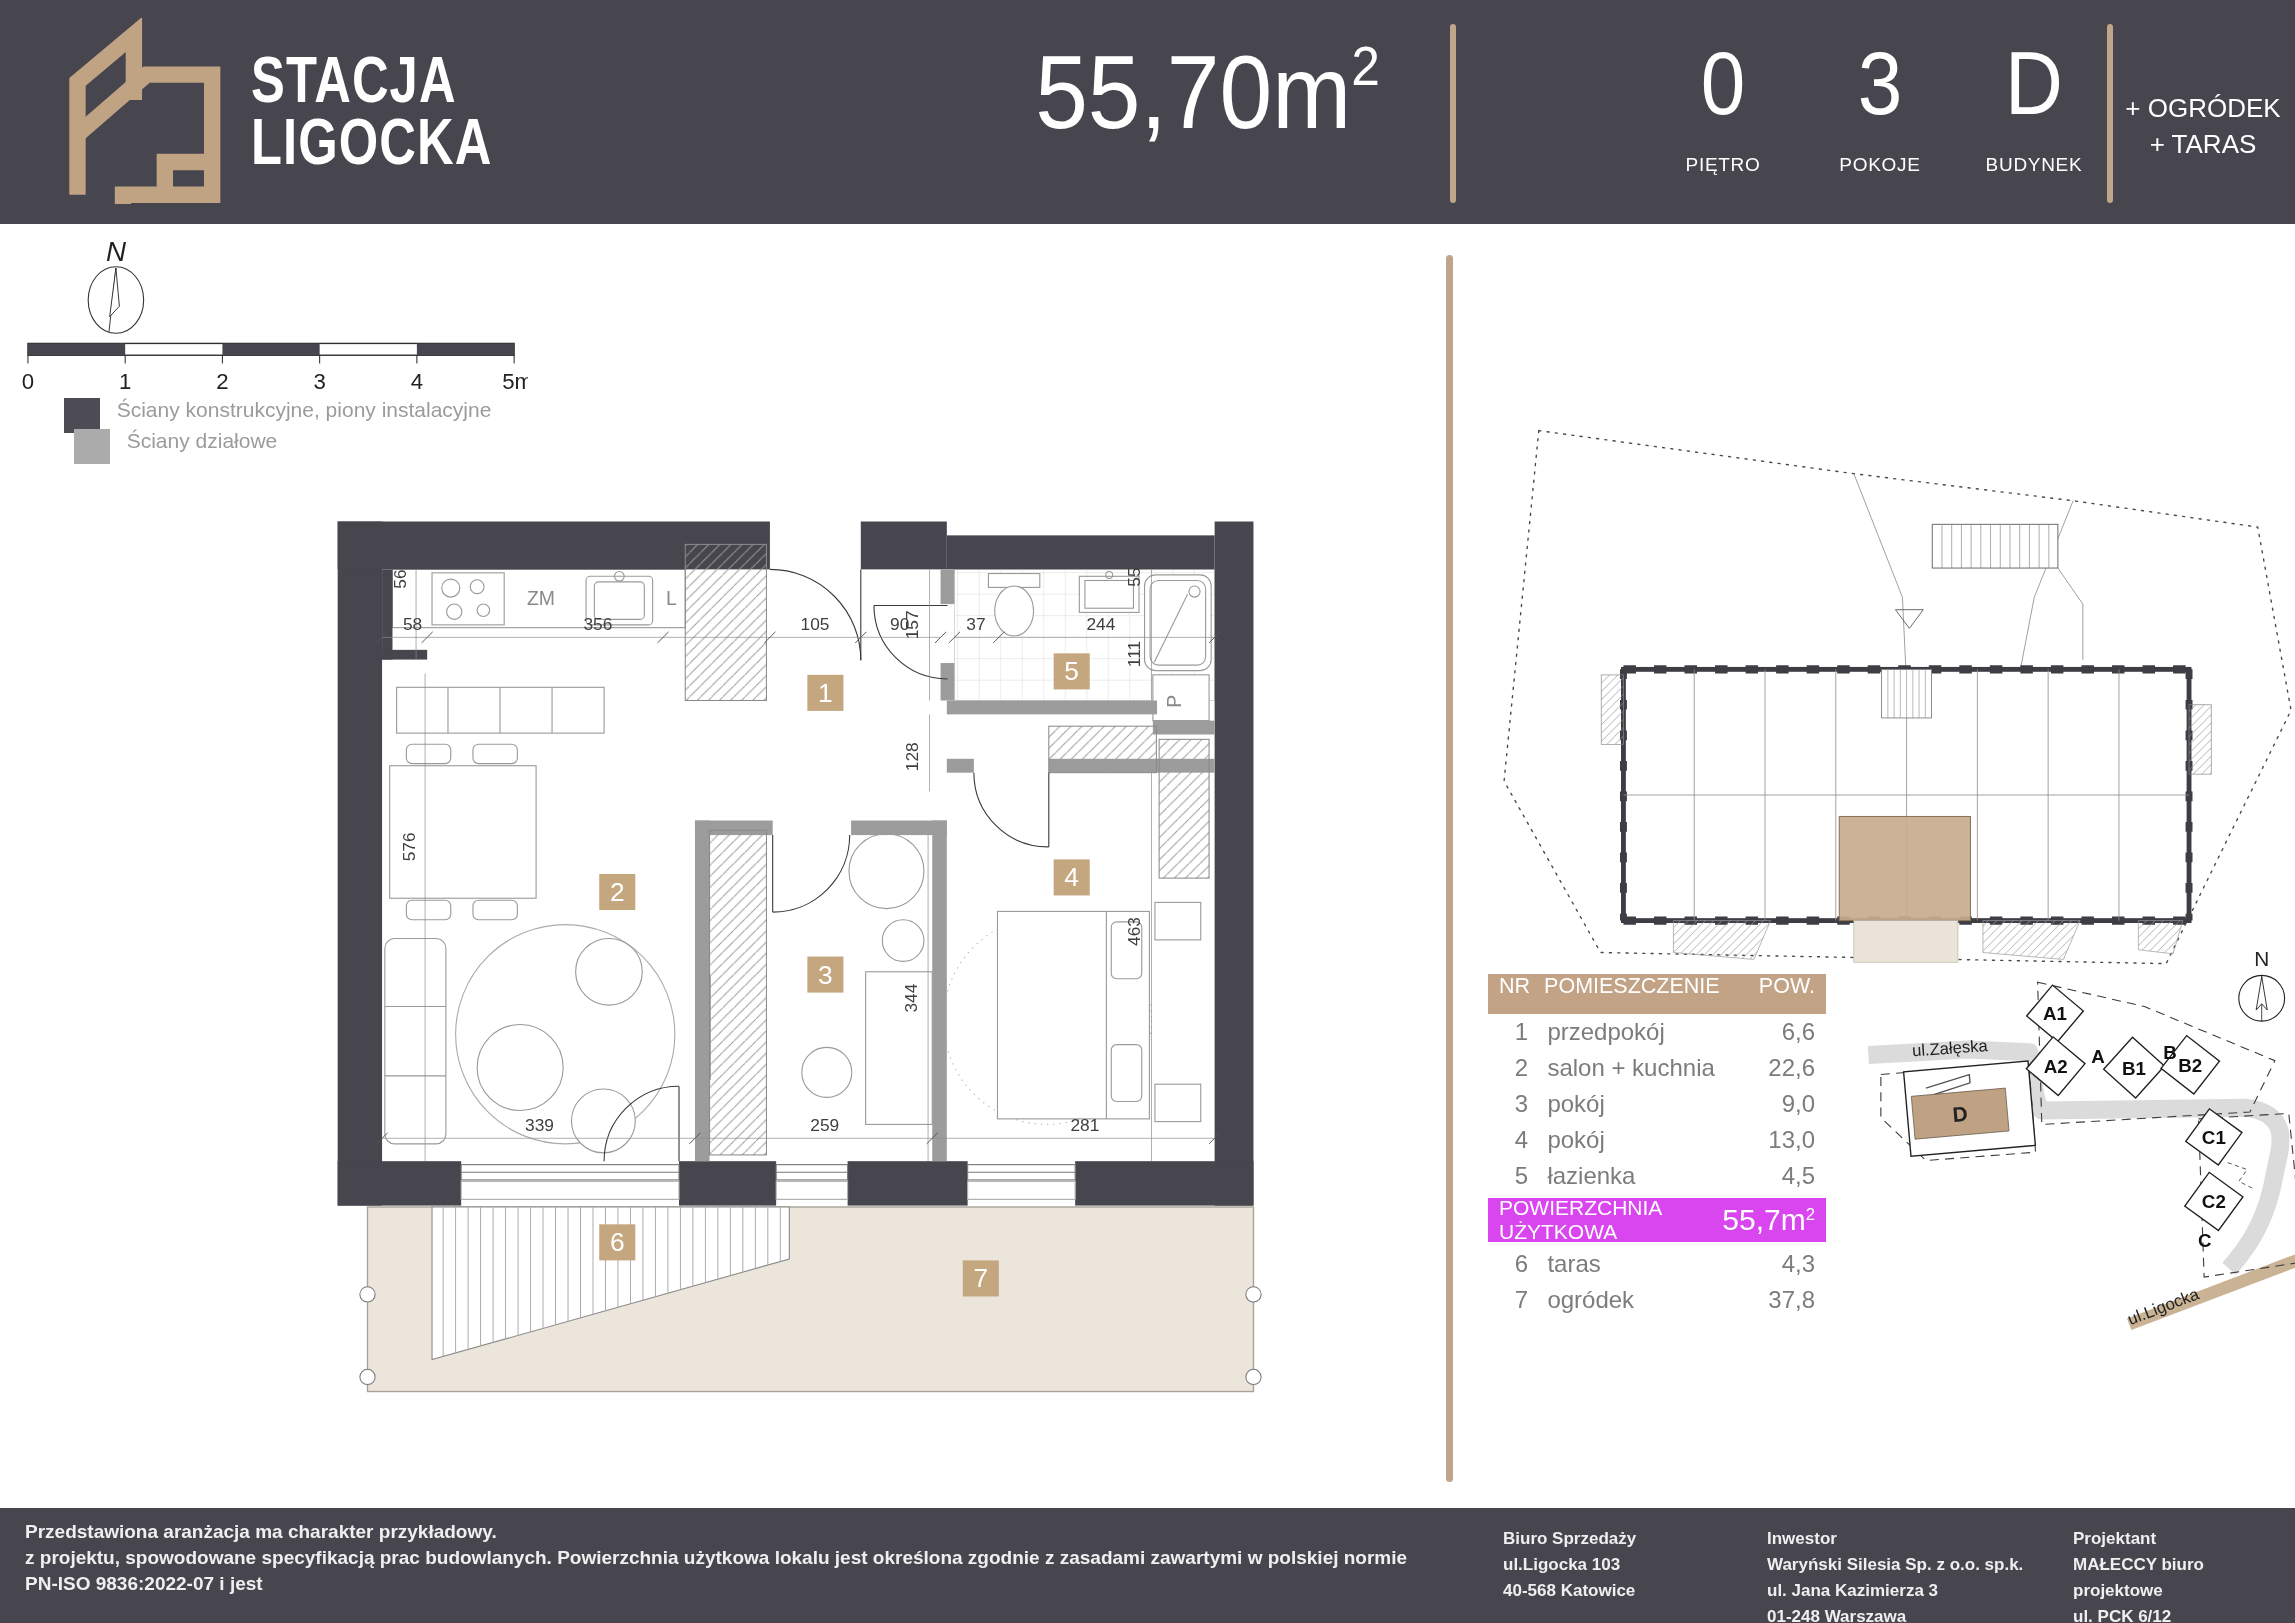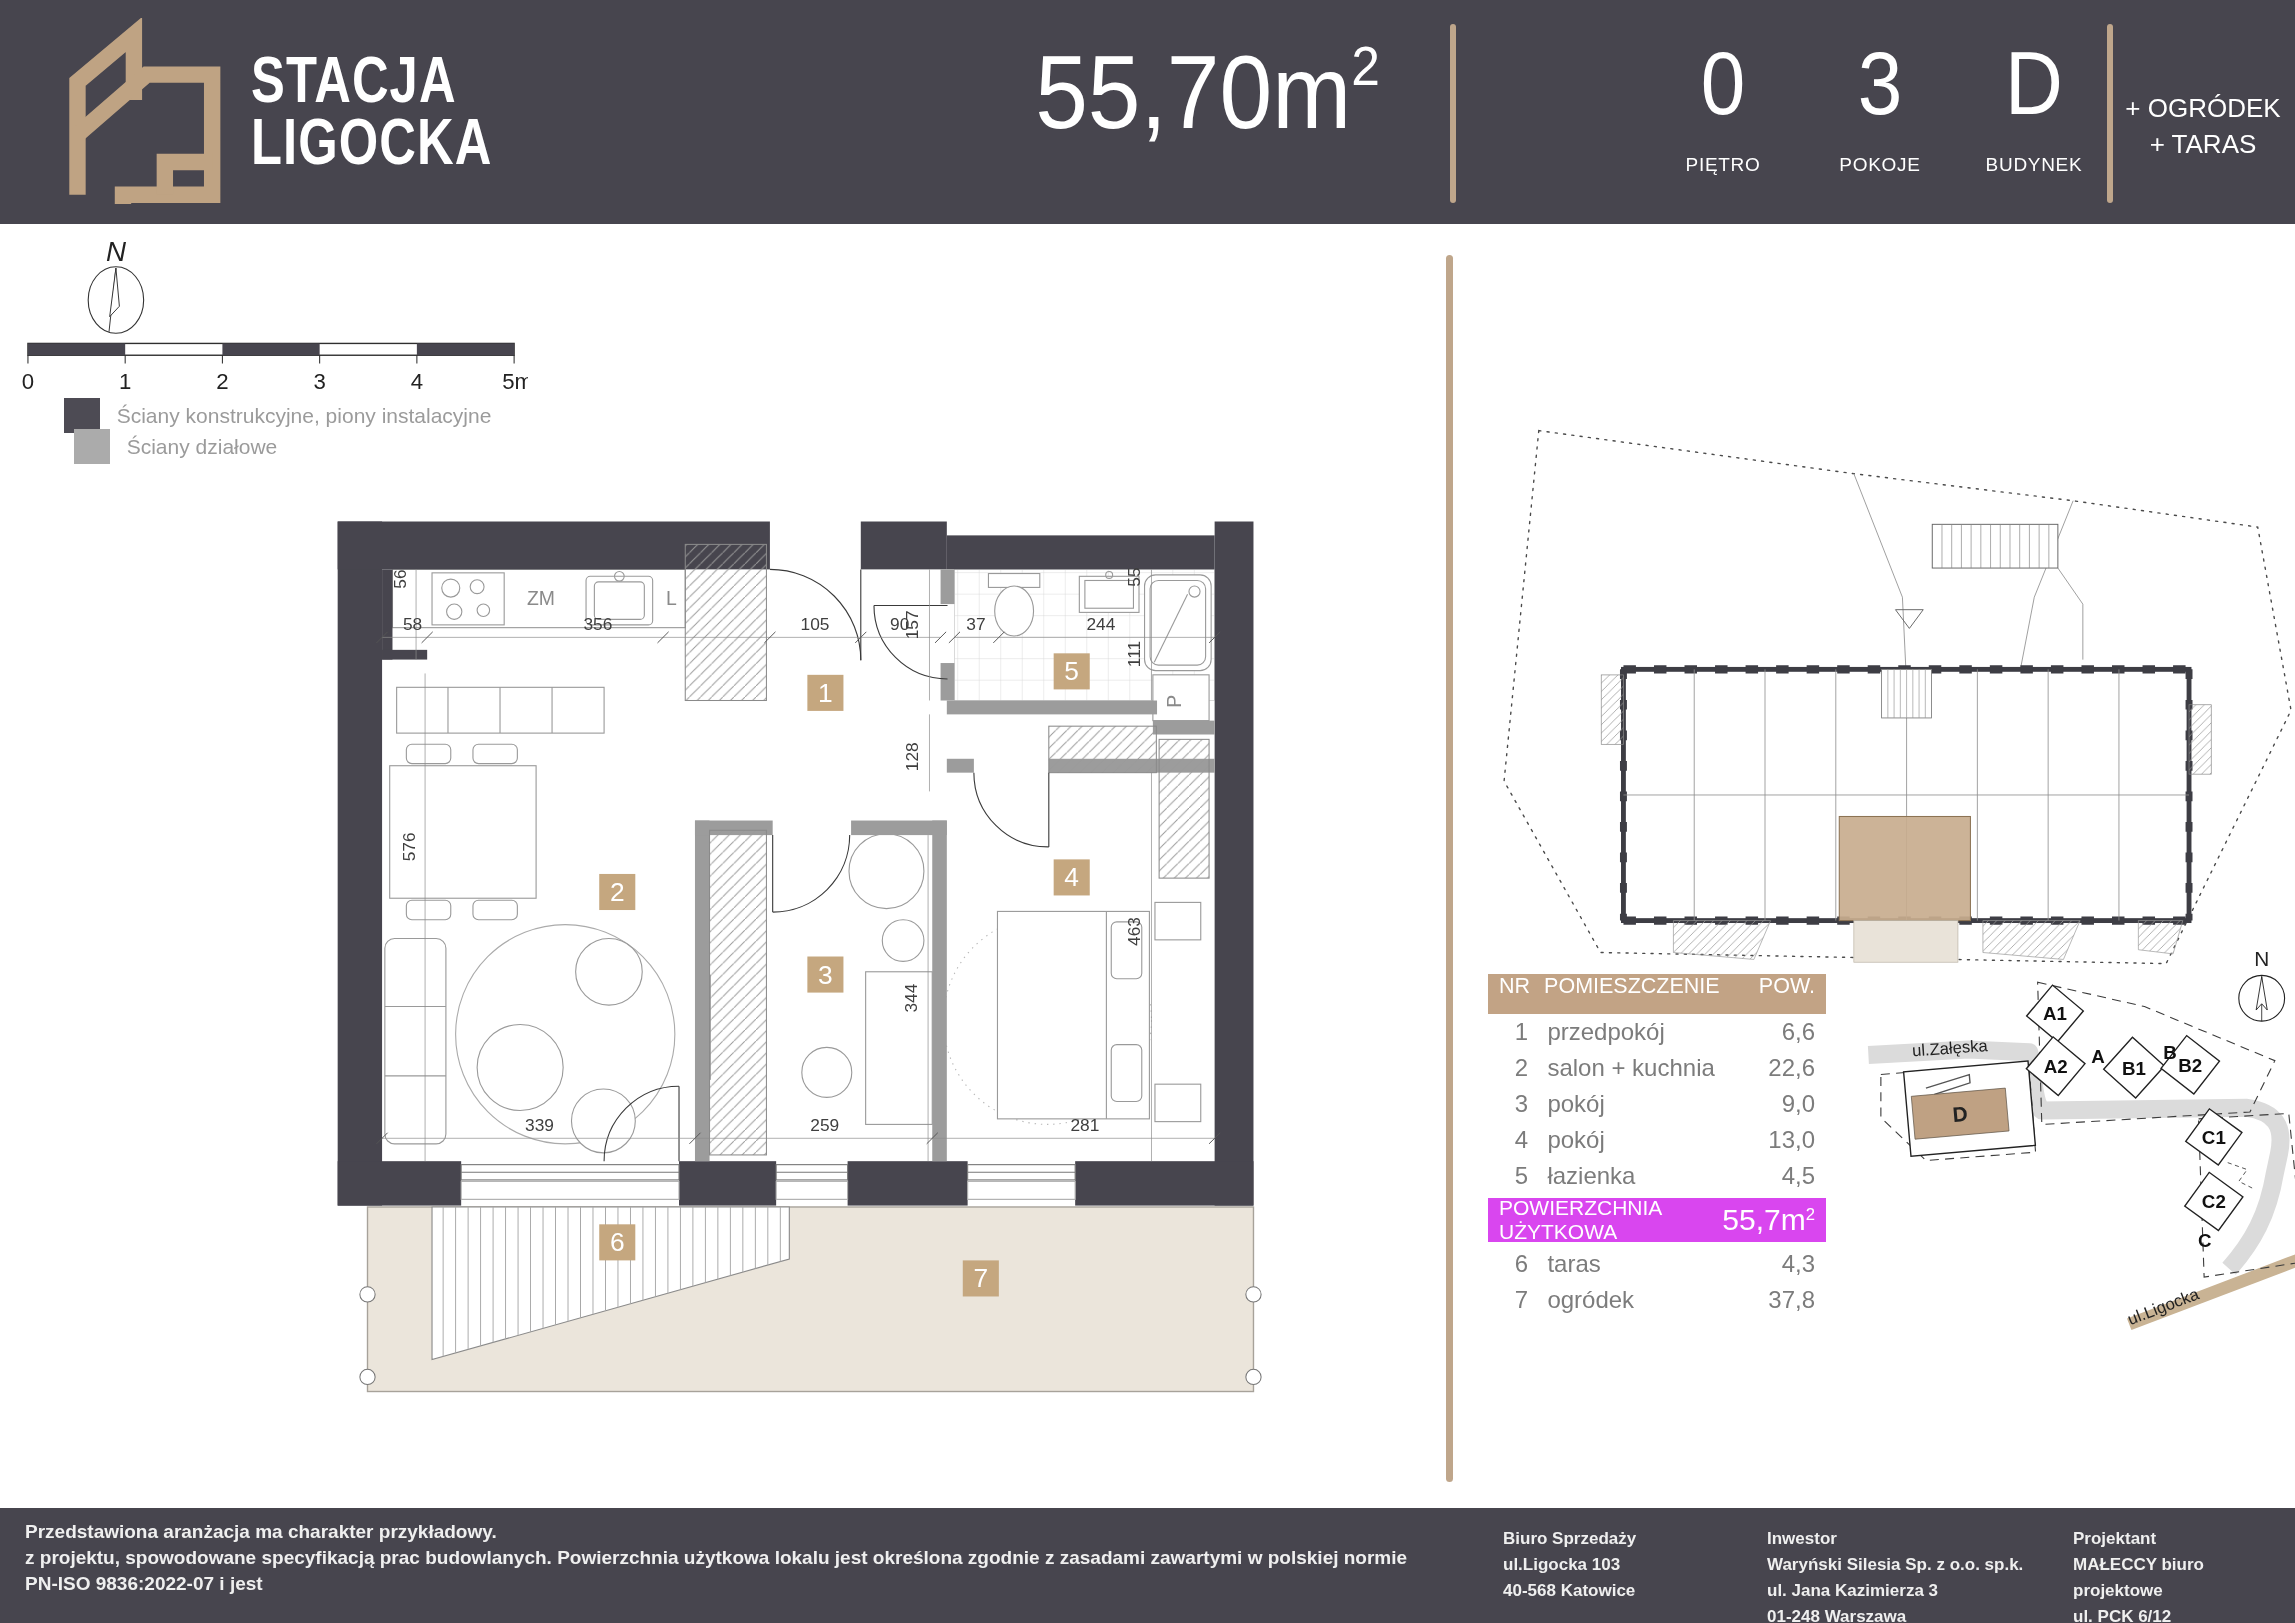--- a/index.html
+++ b/index.html
@@ -15,21 +15,21 @@
   #hdr-area{left:1006px;top:33px;width:403px;text-align:center;color:#fff;font-size:103px;font-weight:400;
             transform:scaleX(.92);transform-origin:center;}
   #hdr-area sup{font-size:56px;vertical-align:43px;}
   .hdr-divider{width:6.2px;background:#BFA68B;border-radius:3.5px;top:23.6px;height:179px;}
   .stat{top:30.5px;width:208px;text-align:center;color:#fff;}
   .stat .v{font-size:89px;font-weight:400;line-height:104px;transform:scaleX(.9);transform-origin:center;}
   .stat .l{font-size:19px;letter-spacing:0.7px;margin-top:19.4px;}
   #hdr-extra{left:2114px;top:90px;width:178px;text-align:center;color:#fff;font-size:26px;line-height:36px;}
 
   
-  .legend-item{display:flex;align-items:center;padding-left:36px;}
+  .legend-item{display:flex;padding-left:36px;}
   .legend-sq{width:36px;height:35px;flex:0 0 36px;}
   .legend-label{margin-left:16.7px;font-size:21px;color:#9B9B9B;white-space:nowrap;}
 
   
   #rooms-table{left:1488px;top:974px;width:338px;color:#7C7C7C;}
   .rt-band{height:40px;background:#C2A385;color:#fff;display:flex;align-items:flex-start;padding:0 11px;font-size:21.5px;}
   .rt-band .nr{margin-right:14px;}
   .rt-band .area{margin-left:auto;}
   .rt-row{height:36px;display:flex;align-items:center;font-size:24px;padding:0 11px;}
   .rt-row .nr{width:29px;text-align:right;margin-right:19.4px;flex:0 0 29px;}

